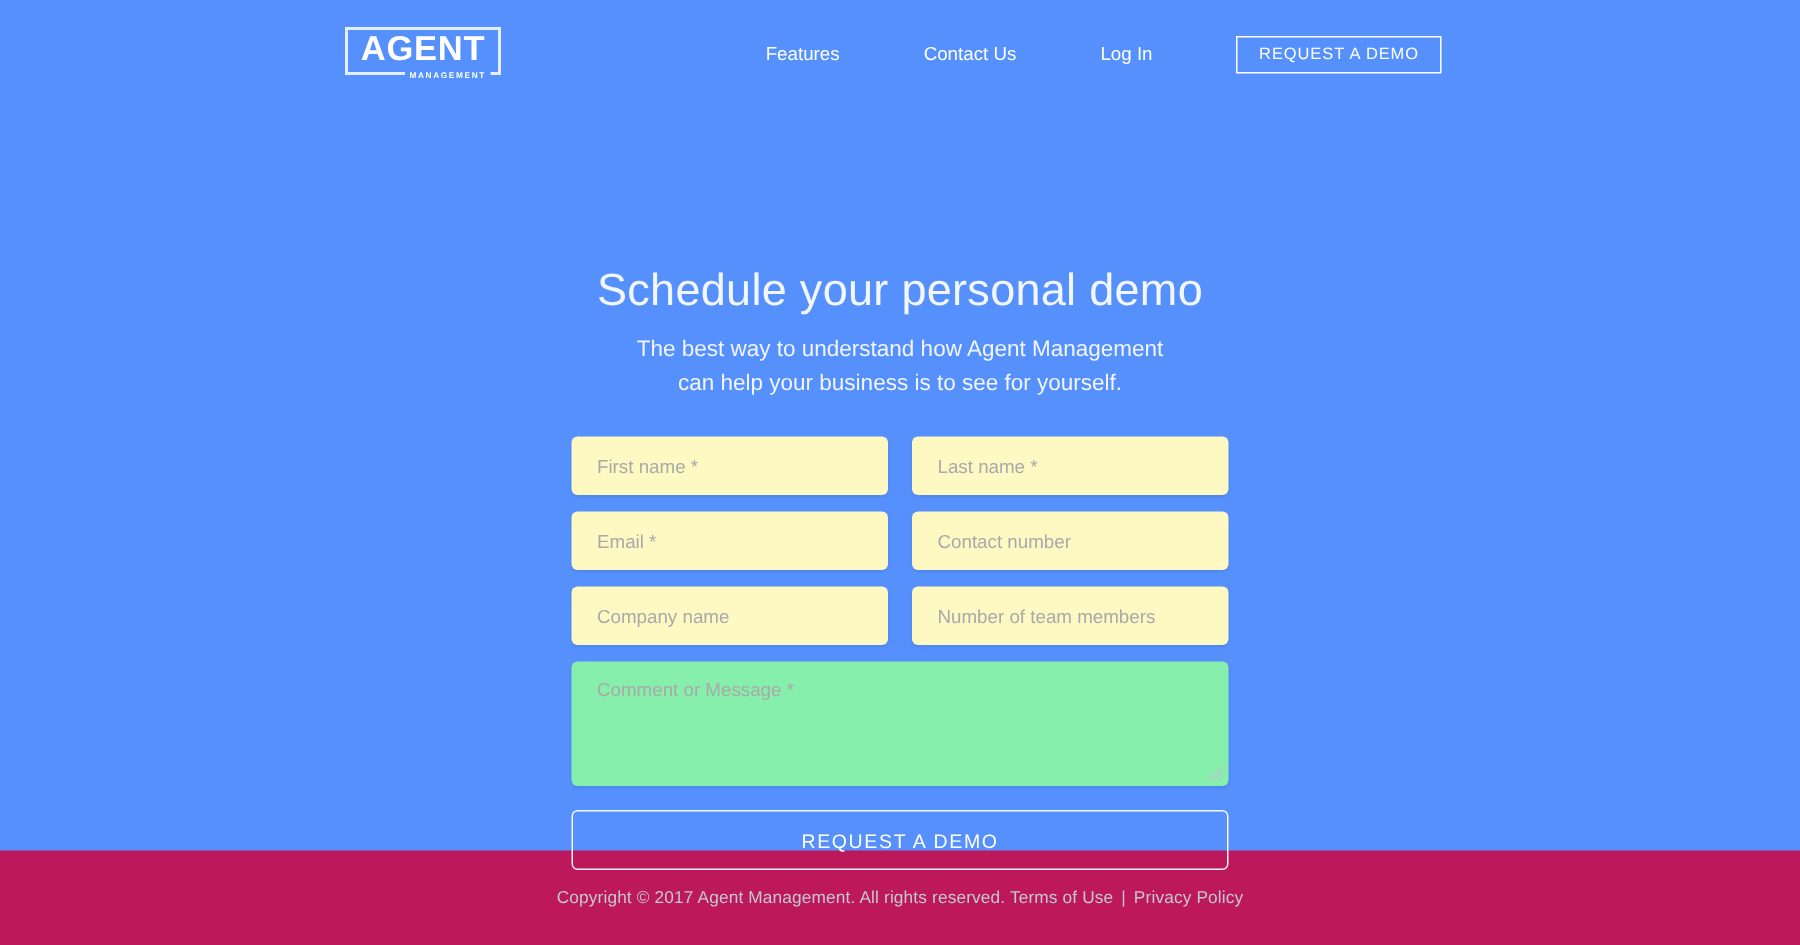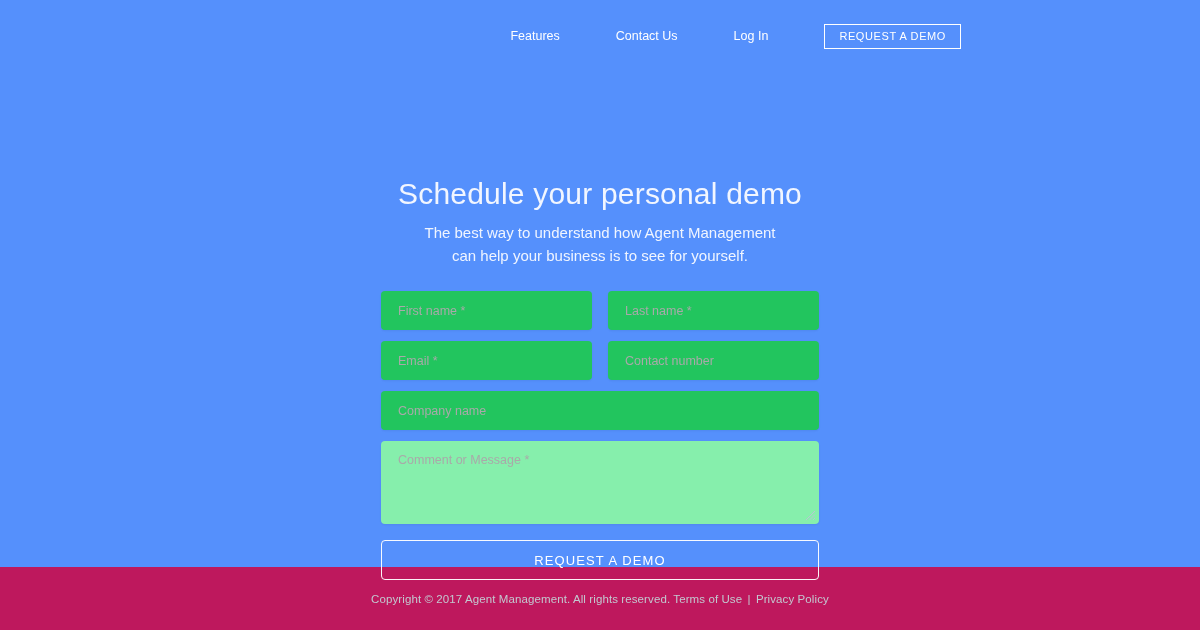--- a/index.html
+++ b/index.html
@@ -147,21 +147,21 @@
 
   .form-row {
     display: flex;
     gap: 16px;
     margin-bottom: 11px;
   }
 
   .field {
     flex: 1 1 0;
     height: 39px;
-    background: #22c55e;
+    background: #fef9c3;
     border: none;
     border-radius: 4px;
     font-family: inherit;
     font-size: 12.5px;
     color: #444;
     padding: 0 17px;
     outline: none;
     box-shadow: 0 1px 2px rgba(20,40,80,0.08);
     width: 100%;
   }
@@ -238,20 +238,25 @@
 
   .footer-sep { color: #c3c8d0; padding: 0 2px; }
 </style>
 </head>
 <body>
 
 <div class="page">
 
   <div class="header">
 
+    <div class="logo">
+      <div class="logo-box"></div>
+      <div class="logo-word">AGENT</div>
+      <div class="logo-sub">MANAGEMENT</div>
+    </div>
 
     <div class="nav">
       <a class="nav-link" href="#">Features</a>
       <a class="nav-link" href="#">Contact Us</a>
       <a class="nav-link" href="#">Log In</a>
       <button class="nav-cta" type="button">REQUEST A DEMO</button>
     </div>
 
   </div>
 
@@ -271,20 +276,21 @@
         <input class="field" type="text" placeholder="Last name *" style="">
       </div>
 
       <div class="form-row">
         <input class="field" type="text" placeholder="Email *" style="">
         <input class="field" type="text" placeholder="Contact number" style="">
       </div>
 
       <div class="form-row">
         <input class="field" type="text" placeholder="Company name" style="">
+        <input class="field" type="text" placeholder="Number of team members" style="">
       </div>
 
       <div class="textarea-wrap">
         <textarea class="textarea" placeholder="Comment or Message *" style=""></textarea>
         <svg class="resize-grip" viewBox="0 0 11 11">
           <path d="M10 1 L1 10 M10 4.5 L4.5 10 M10 8 L8 10" stroke="#b9c4d4" stroke-width="1" fill="none"></path>
         </svg>
       </div>
 
       <button class="submit-btn" type="submit">REQUEST A DEMO</button>

